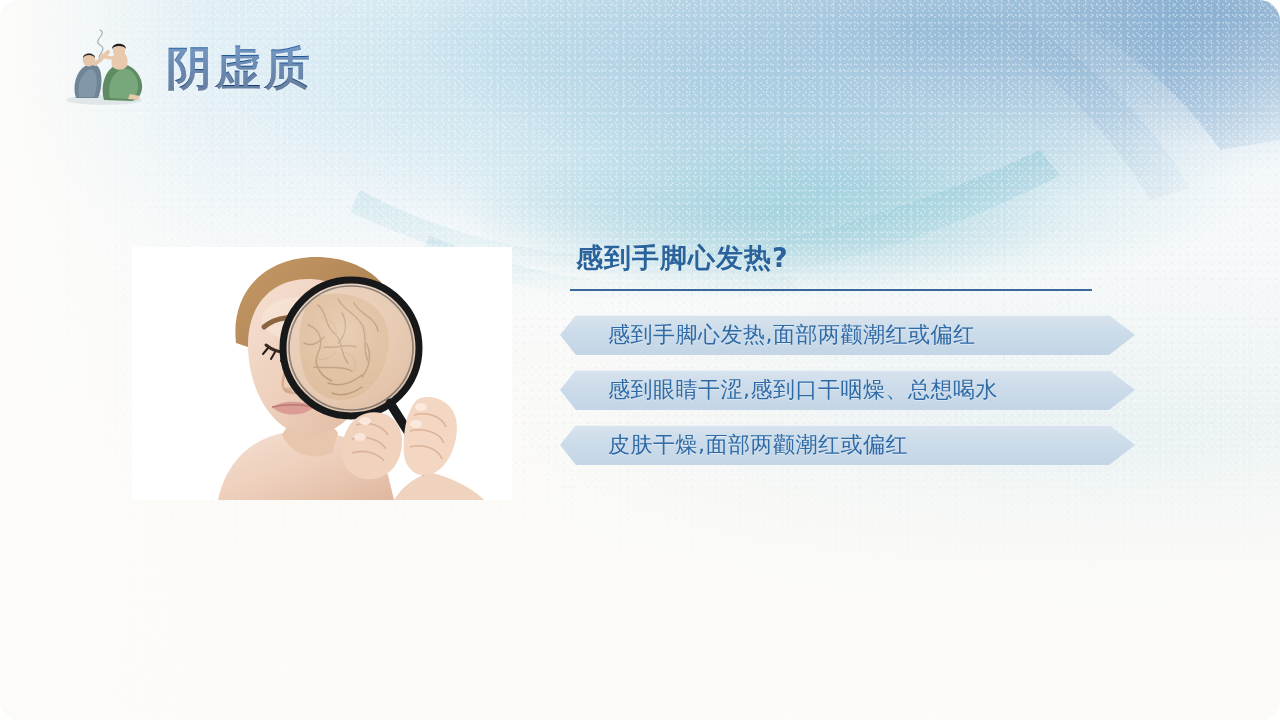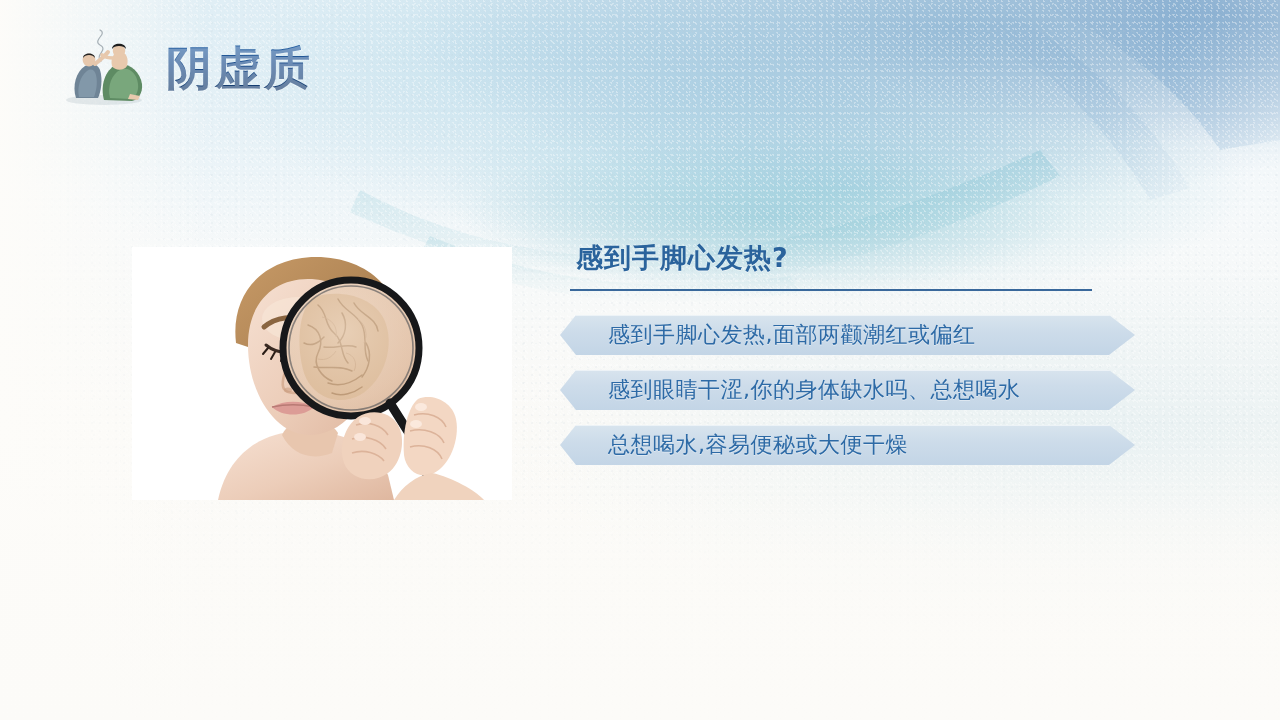--- a/index.html
+++ b/index.html
@@ -11,20 +11,21 @@
   body {
     font-family: "DejaVu Sans", "Liberation Sans", sans-serif;
   }
 
   .slide {
     position: relative;
     width: 1280px;
     height: 720px;
     overflow: hidden;
     background: #fbfbf9;
+    border-radius: 21px;
   }
 
   
   .bg-base {
     position: absolute;
     inset: 0;
     background:
       radial-gradient(ellipse 58% 34% at 74% 4%,   rgba(126,170,205,0.62) 0%, rgba(126,170,205,0.0) 72%),
       radial-gradient(ellipse 46% 26% at 96% 2%,   rgba(104,147,191,0.55) 0%, rgba(104,147,191,0.0) 70%),
       radial-gradient(ellipse 52% 30% at 56% 12%,  rgba(160,206,226,0.50) 0%, rgba(160,206,226,0.0) 74%),
@@ -327,22 +328,22 @@
     <h2 class="content-heading">感到手脚心发热?</h2>
     <div class="content-divider"></div>
 
     <div class="banner-list">
       <div class="banner">
         <div class="banner-shape tip"></div>
         <div class="banner-text">感到手脚心发热,面部两颧潮红或偏红</div>
       </div>
       <div class="banner">
         <div class="banner-shape tip"></div>
-        <div class="banner-text">感到眼睛干涩,你的身体缺水吗、总想喝水</div>
+        <div class="banner-text">感到眼睛干涩,感到口干咽燥、总想喝水</div>
       </div>
       <div class="banner">
         <div class="banner-shape tip"></div>
-        <div class="banner-text">总想喝水,容易便秘或大便干燥</div>
+        <div class="banner-text">皮肤干燥,面部两颧潮红或偏红</div>
       </div>
     </div>
   </div>
 
 </div>
 
 </body></html>

